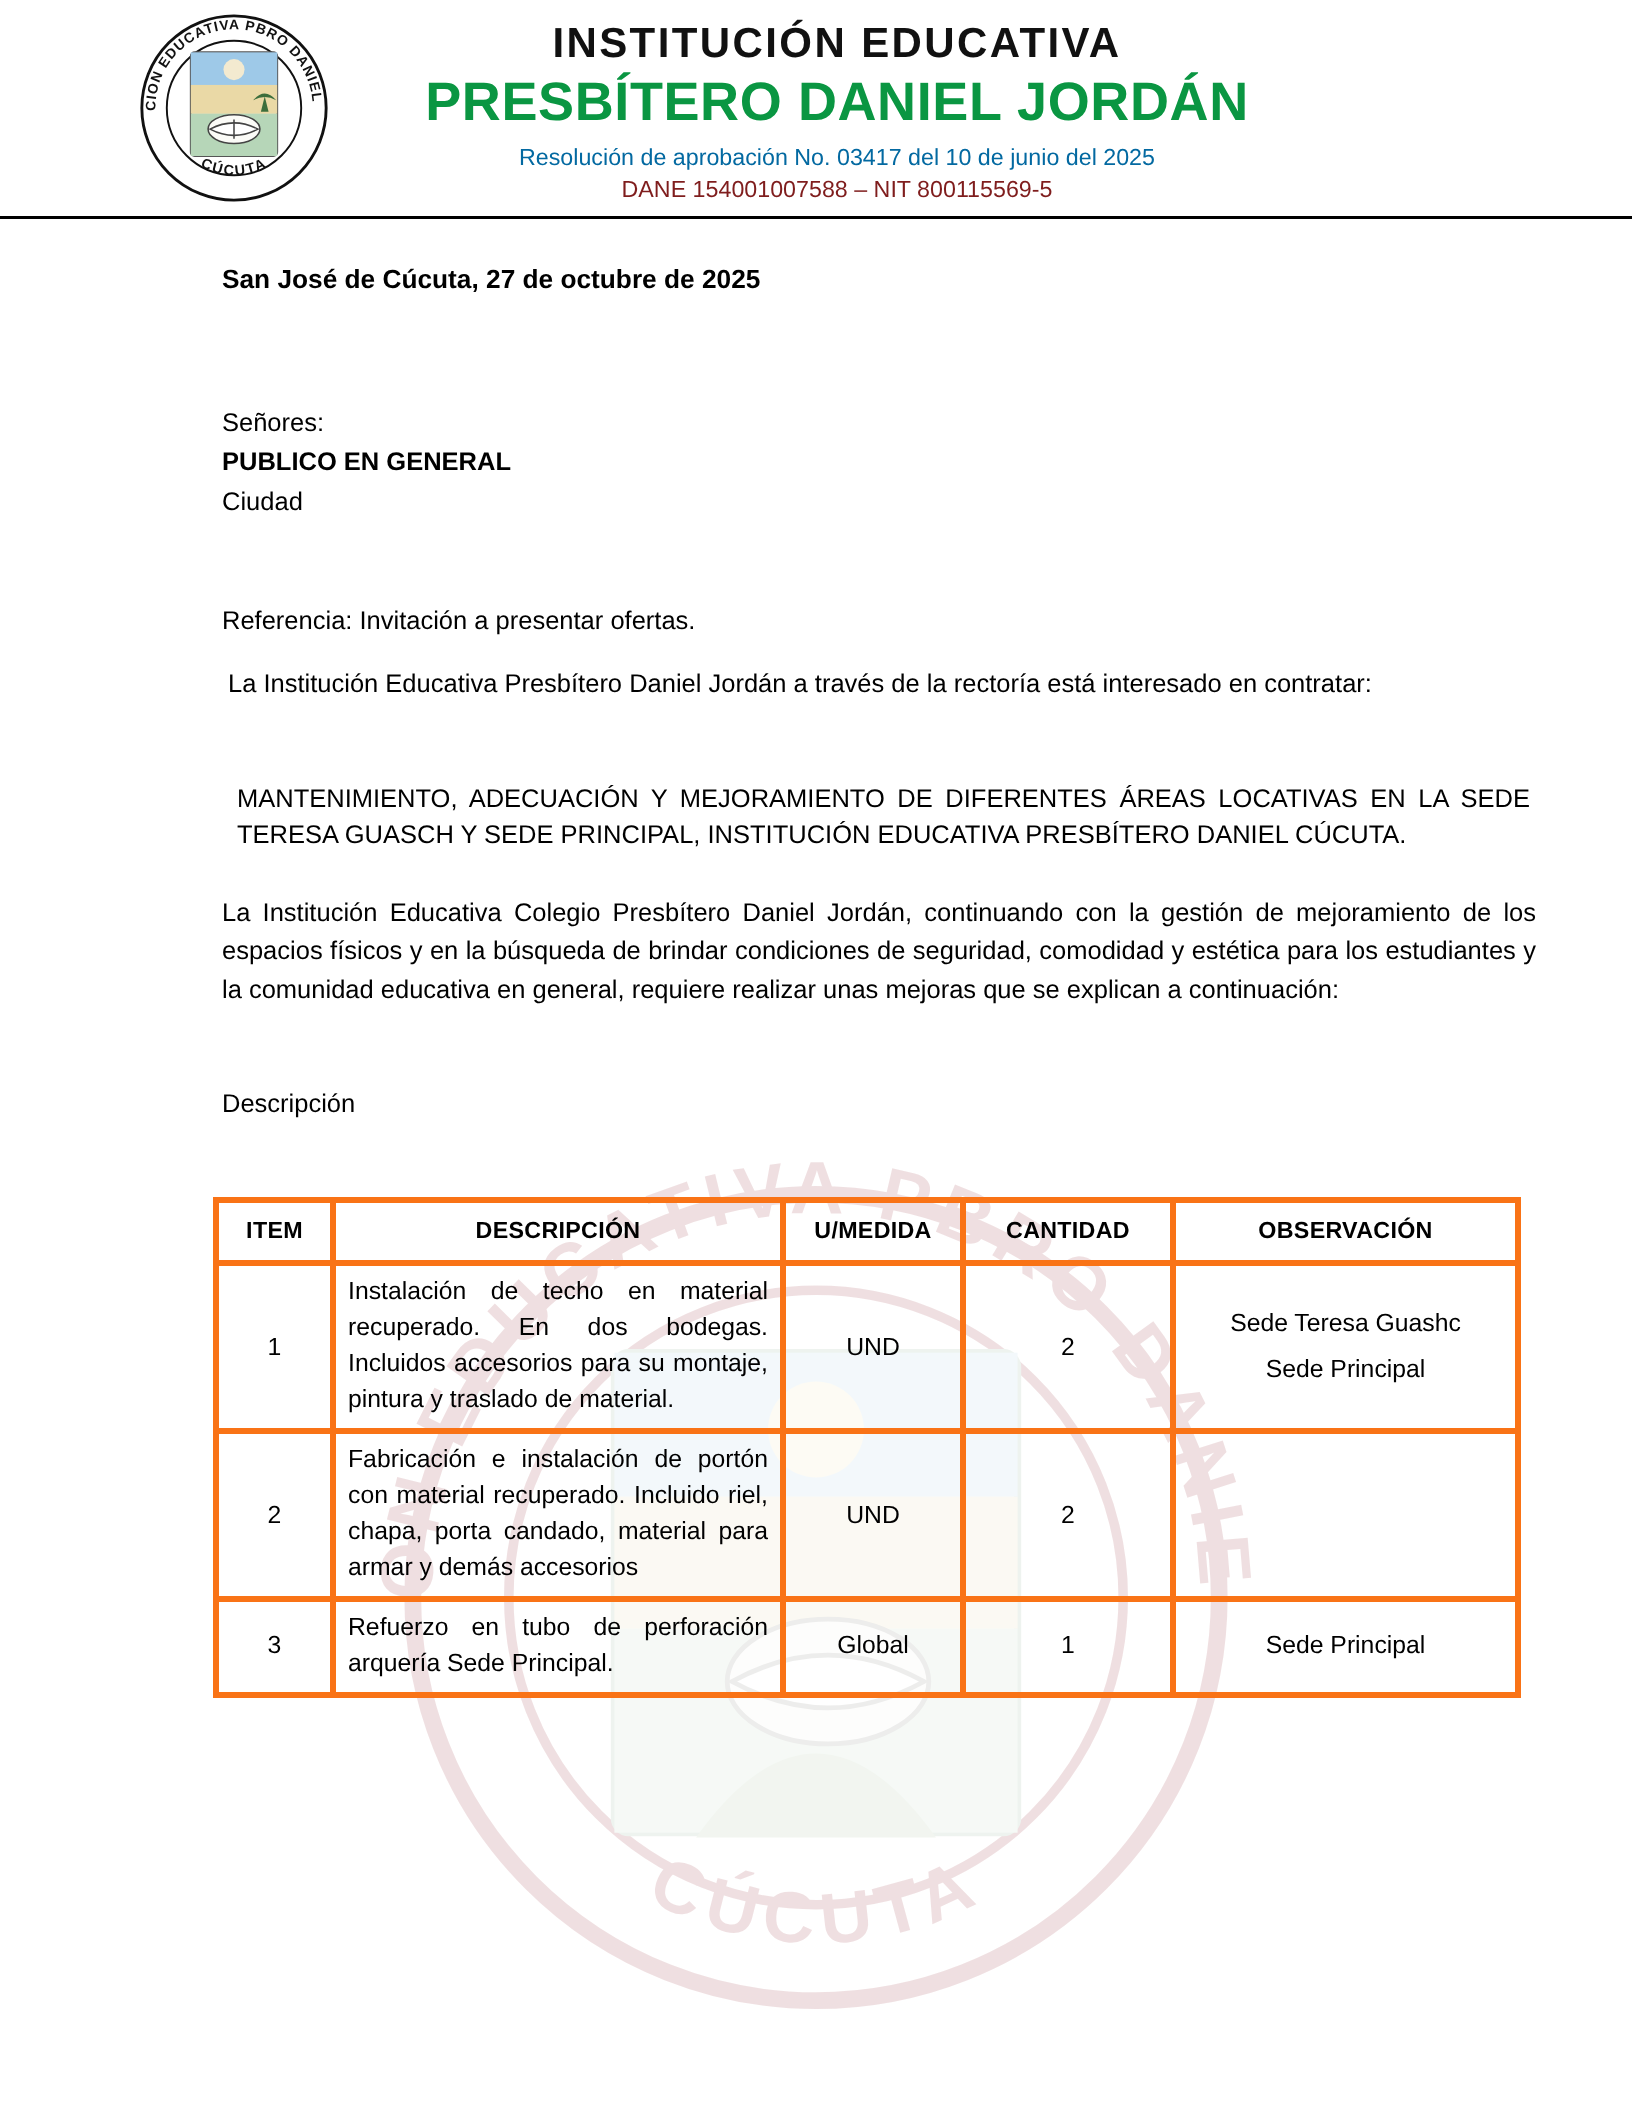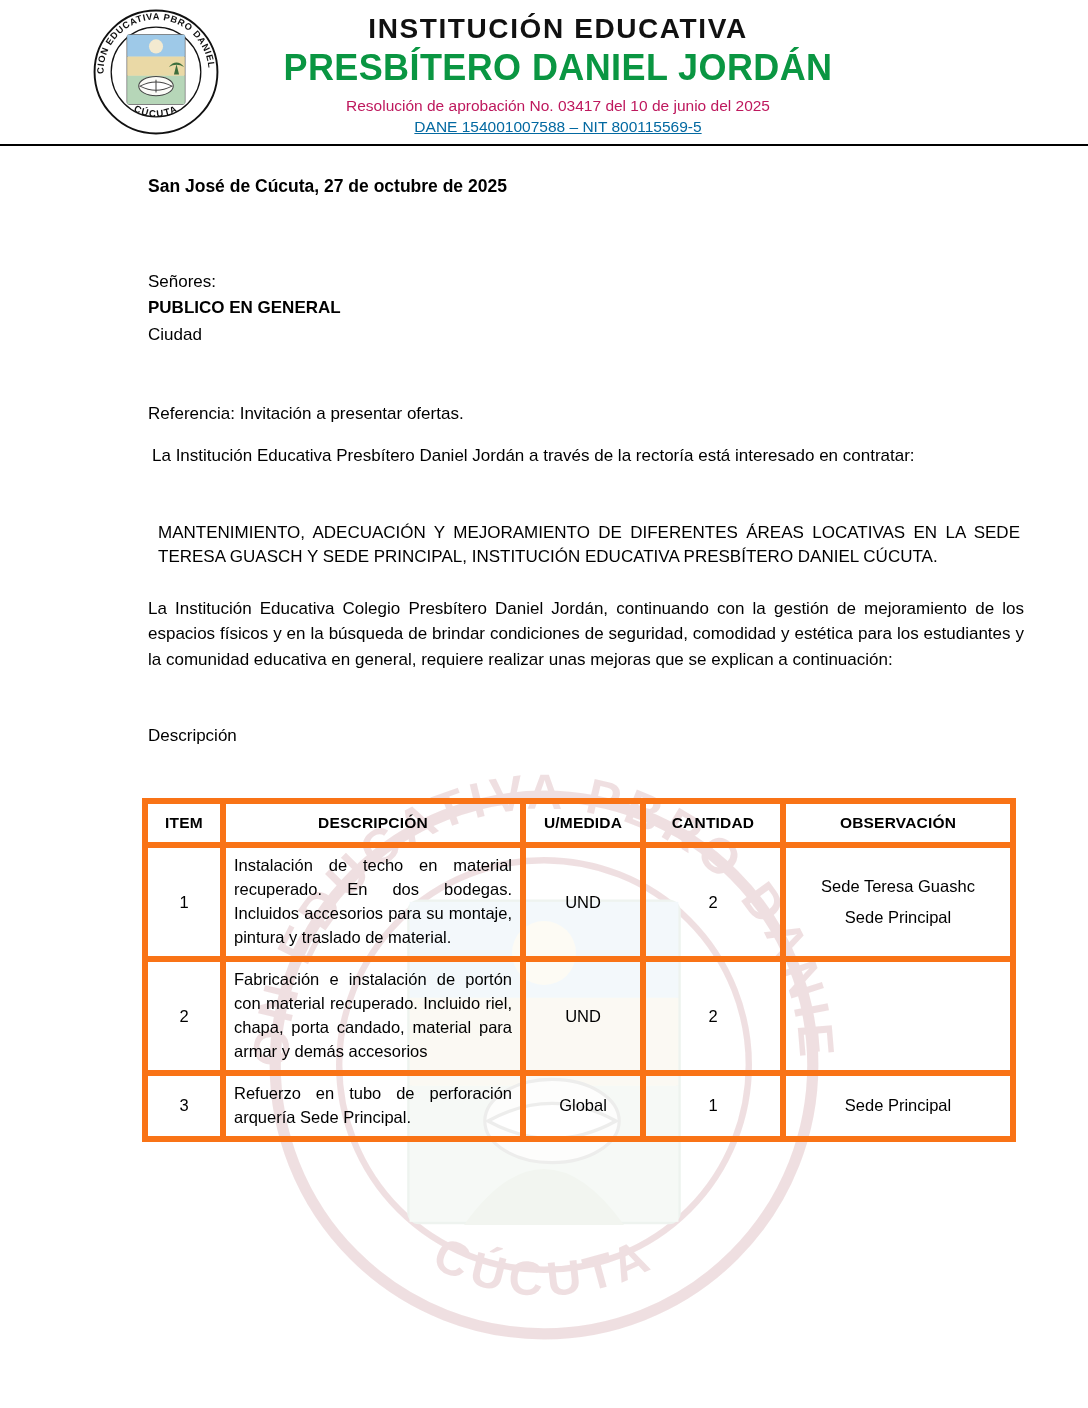--- a/index.html
+++ b/index.html
@@ -71,30 +71,29 @@
     font-size: 36px;
     font-weight: bold;
     letter-spacing: 0.4px;
     color: #0a9642;
     line-height: 1.15;
     margin-top: 2px;
   }
   .res-line {
     font-family: "Liberation Sans", sans-serif;
     font-size: 15.5px;
-    color: #be185d;
+    color: #0369a1;
     line-height: 1.35;
     margin-top: 8px;
   }
   .dane-line {
     font-family: "Liberation Sans", sans-serif;
     font-size: 15.5px;
-    color: #0369a1;
+    color: #7f1d1d;
     line-height: 1.35;
-    text-decoration: underline;
   }
 
   
   .content {
     padding: 0 64px 0 148px;
   }
   .date-line {
     font-size: 17.5px;
     font-weight: bold;
     margin-top: 30px;
@@ -143,21 +142,21 @@
     position: relative;
     z-index: 2;
   }
   table.items {
     width: 100%;
     border-collapse: collapse;
     table-layout: fixed;
     background: transparent;
   }
   table.items th, table.items td {
-    border: 6px solid #f97316;
+    border: 4px solid #f97316;
     padding: 6px 8px;
     vertical-align: middle;
     font-size: 16.5px;
   }
   table.items th {
     text-align: center;
     font-weight: bold;
     font-size: 15.5px;
     letter-spacing: 0.2px;
     padding: 10px 4px;

